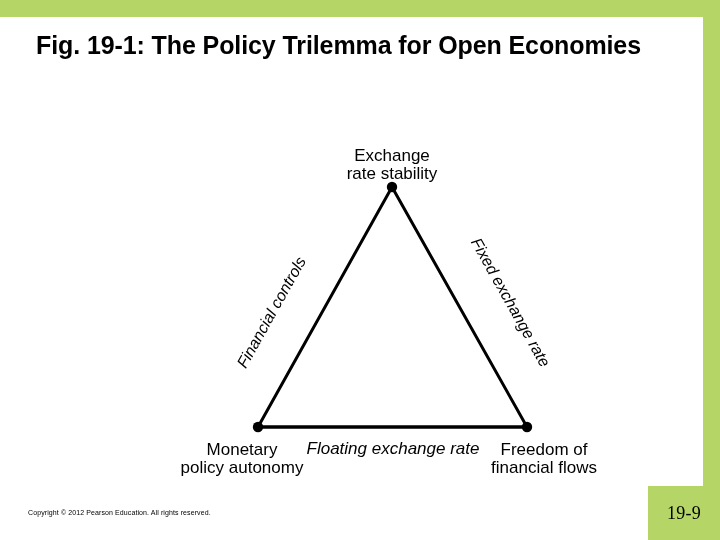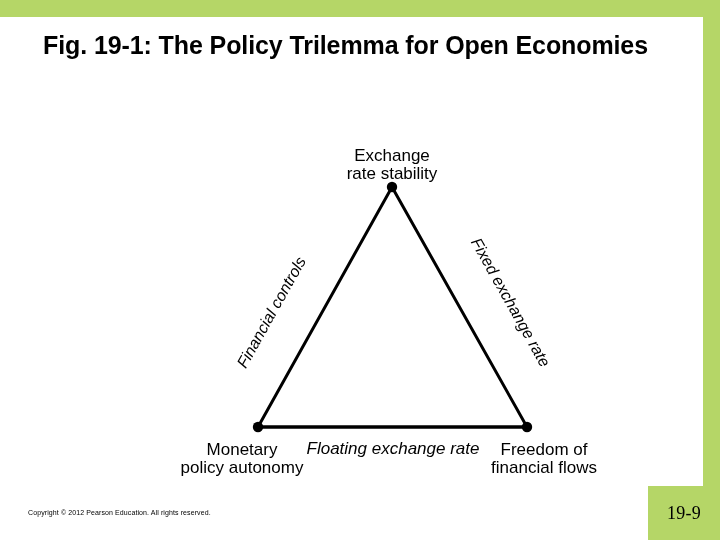--- a/index.html
+++ b/index.html
@@ -52,21 +52,21 @@
     justify-content: center;
     font-family: "Liberation Serif", serif;
     font-size: 18px;
     color: #000000;
     letter-spacing: 0.2px;
   }
 
   
   .title {
     position: absolute;
-    left: 43px;
+    left: 36px;
     top: 29px;
     width: 648px;
     font-size: 25px;
     font-weight: bold;
     line-height: 1.28;
     color: #000000;
     letter-spacing: -0.1px;
   }
 
   

